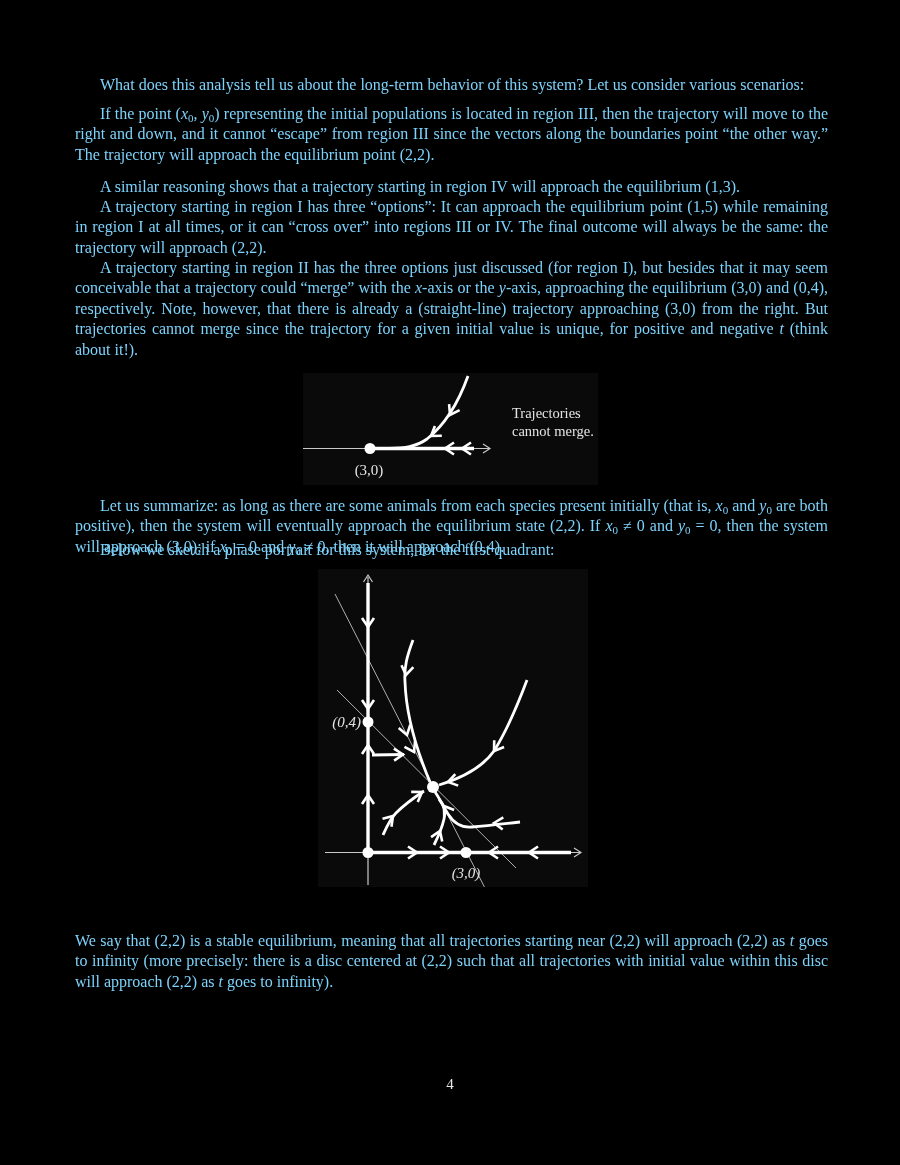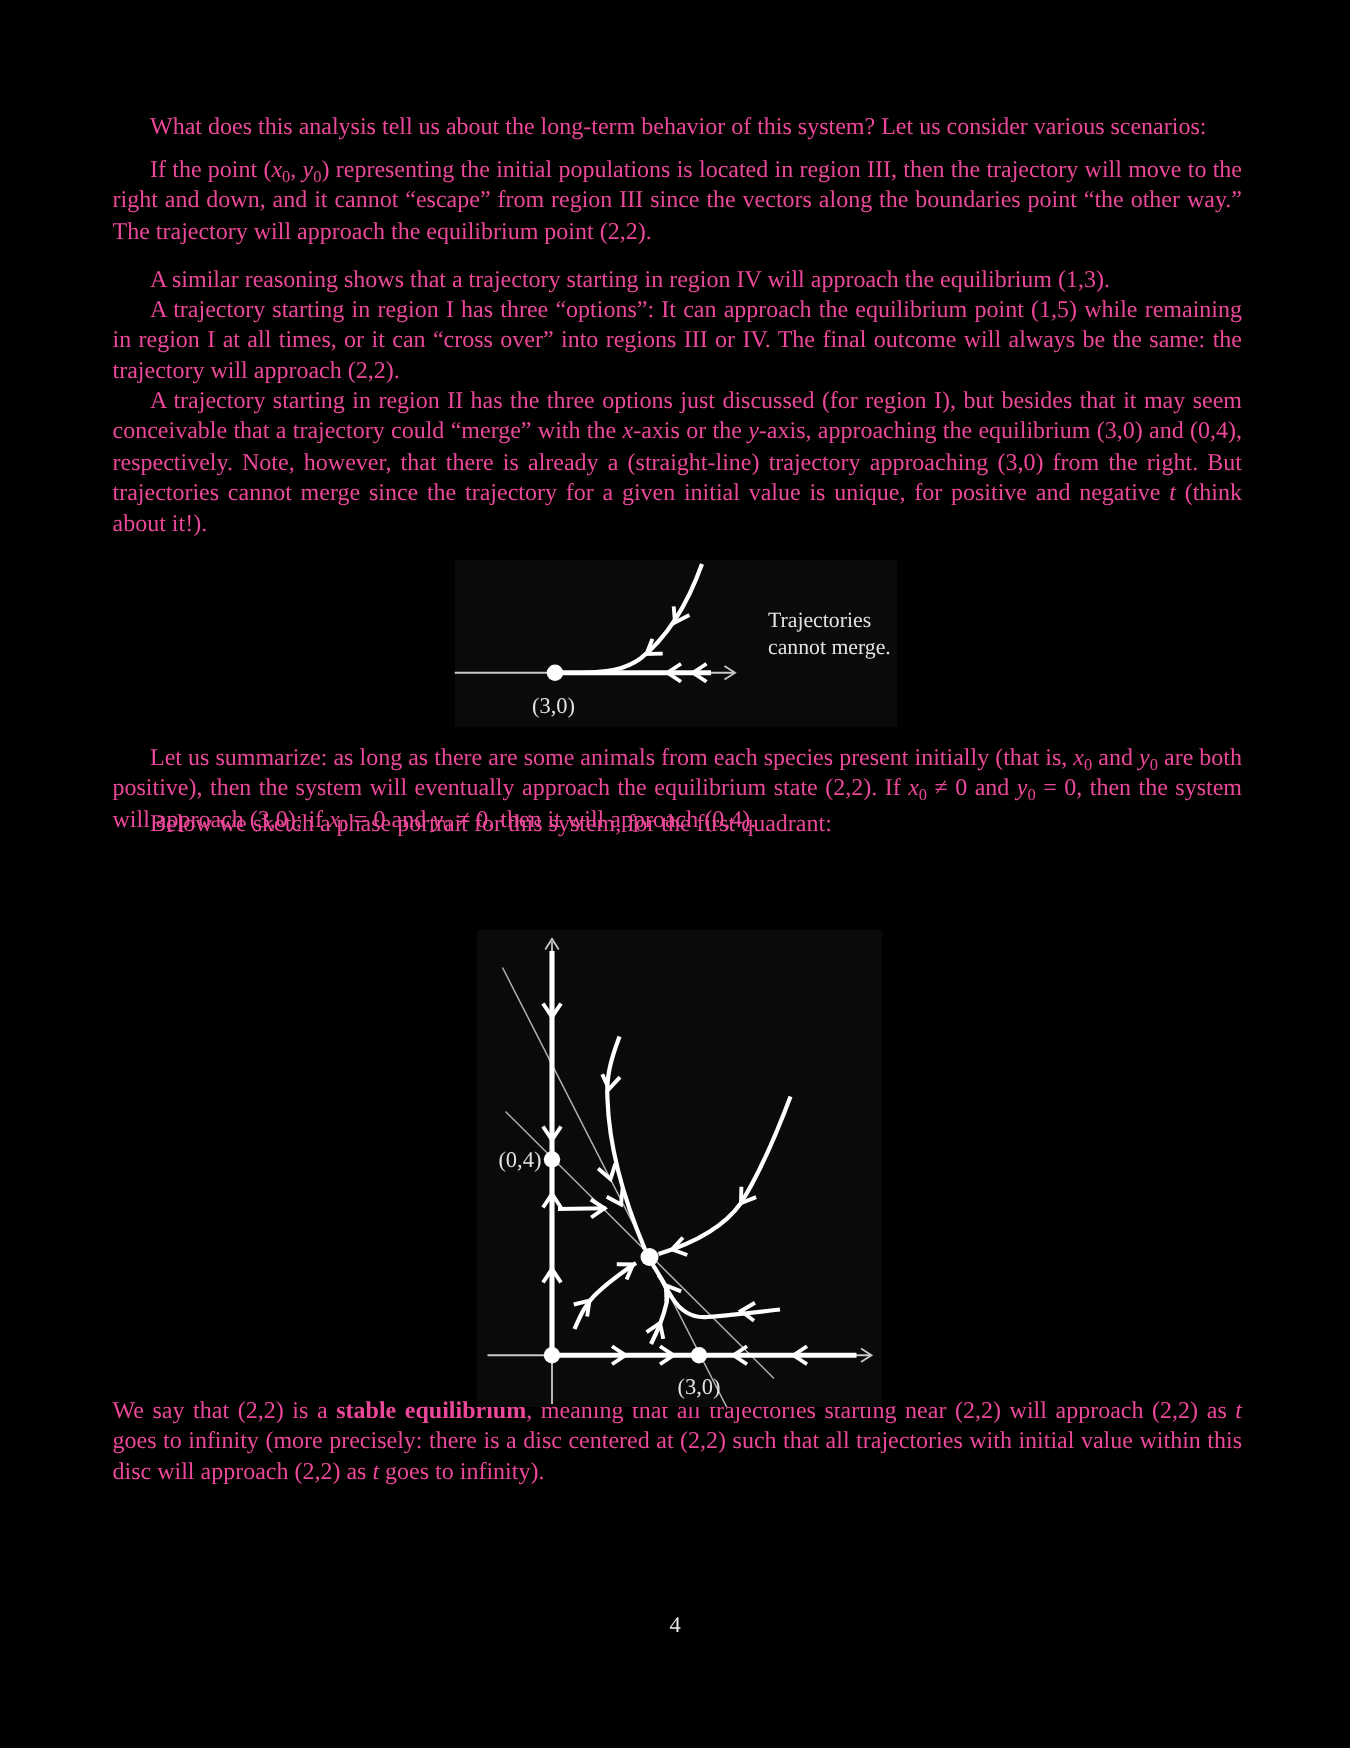--- a/index.html
+++ b/index.html
@@ -9,26 +9,26 @@
     position:relative;
     overflow:hidden;
     font-family:"Liberation Serif", serif;
   }
   .para{
     position:absolute;
     left:75px;
     width:753px;
     font-size:16px;
     line-height:20.4px;
-    color:#ec4899;
+    color:#7dd3fc;
     text-align:justify;
   }
   .para.indent{ text-indent:25px; }
   .para i{ font-style:italic; }
-  .para b{ font-weight:bold; }
+  .para b{ font-weight:normal; }
   .para sub{ font-size:11px; line-height:0; vertical-align:-3px; }
   .figwrap{ position:absolute; }
   .pagenum{
     position:absolute;
     left:0; top:1076px;
     width:900px;
     text-align:center;
     font-size:15px;
     color:#e8e8e8;
   }
@@ -71,21 +71,21 @@
       <path class="chv" d="M -9 -6 L 0 0 L -9 6" transform="translate(142,75.5) rotate(180)"></path>
       <path class="chv" d="M -9 -6 L 0 0 L -9 6" transform="translate(159,75.5) rotate(180)"></path>
     </g>
     <circle class="dot" cx="67" cy="75.5" r="5.5"></circle>
     <text x="66" y="102" text-anchor="middle" font-size="15">(3,0)</text>
     <text x="209" y="45" font-size="14.5">Trajectories</text>
     <text x="209" y="63" font-size="14.5">cannot merge.</text>
   </svg>
 </div>
 
-<div class="figwrap" style="left:318px; top:620px;">
+<div class="figwrap" style="left:318px; top:569px;font-style:italic;">
   <svg width="270" height="318" viewBox="0 0 270 318">
     <rect class="figbg" x="0" y="0" width="270" height="318"></rect>
 
     <g>
       <line class="axis" x1="50" y1="8" x2="50" y2="316"></line>
       <path class="axchv" d="M -7 -4.5 L 0 0 L -7 4.5" transform="translate(50,6) rotate(-90)"></path>
     </g>
     <g>
       <line class="axis" x1="7" y1="283.5" x2="262" y2="283.5"></line>
       <path class="axchv" d="M -7 -4.5 L 0 0 L -7 4.5" transform="translate(263,283.5)"></path>

